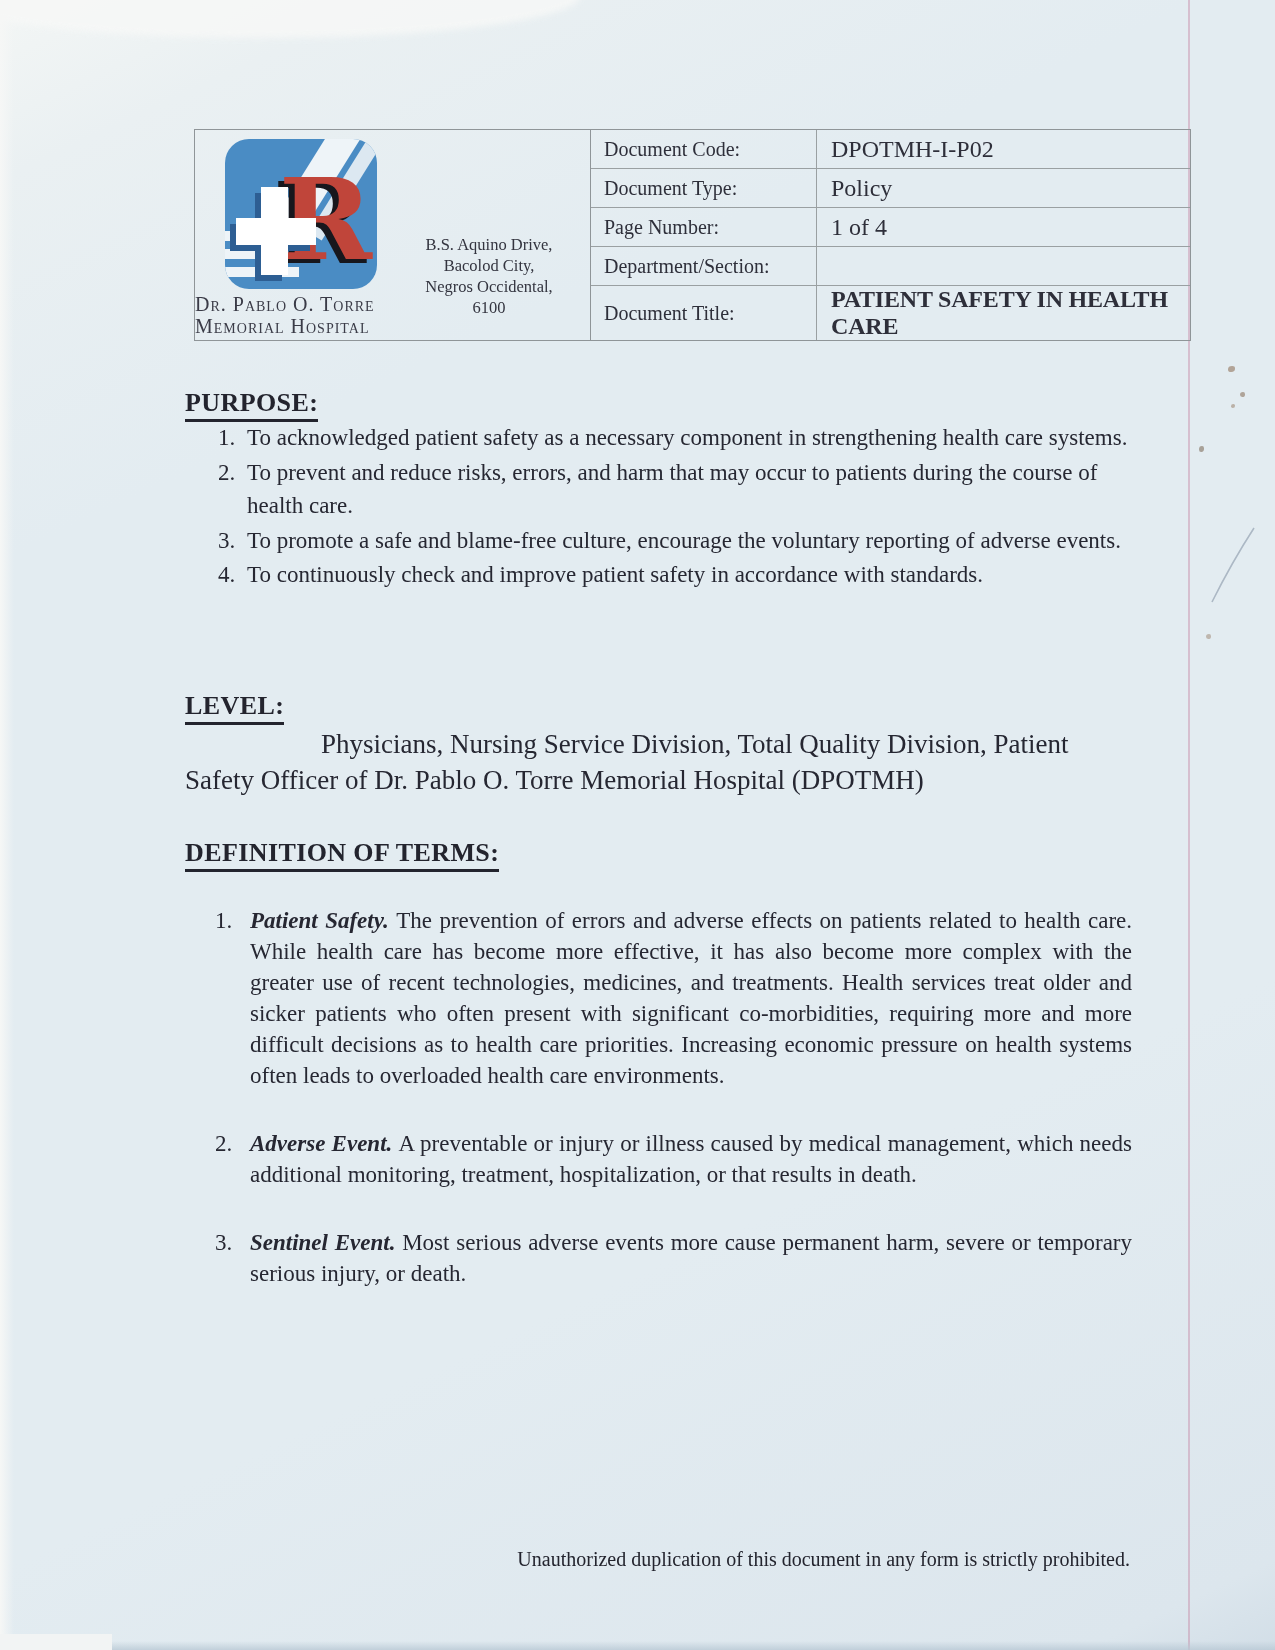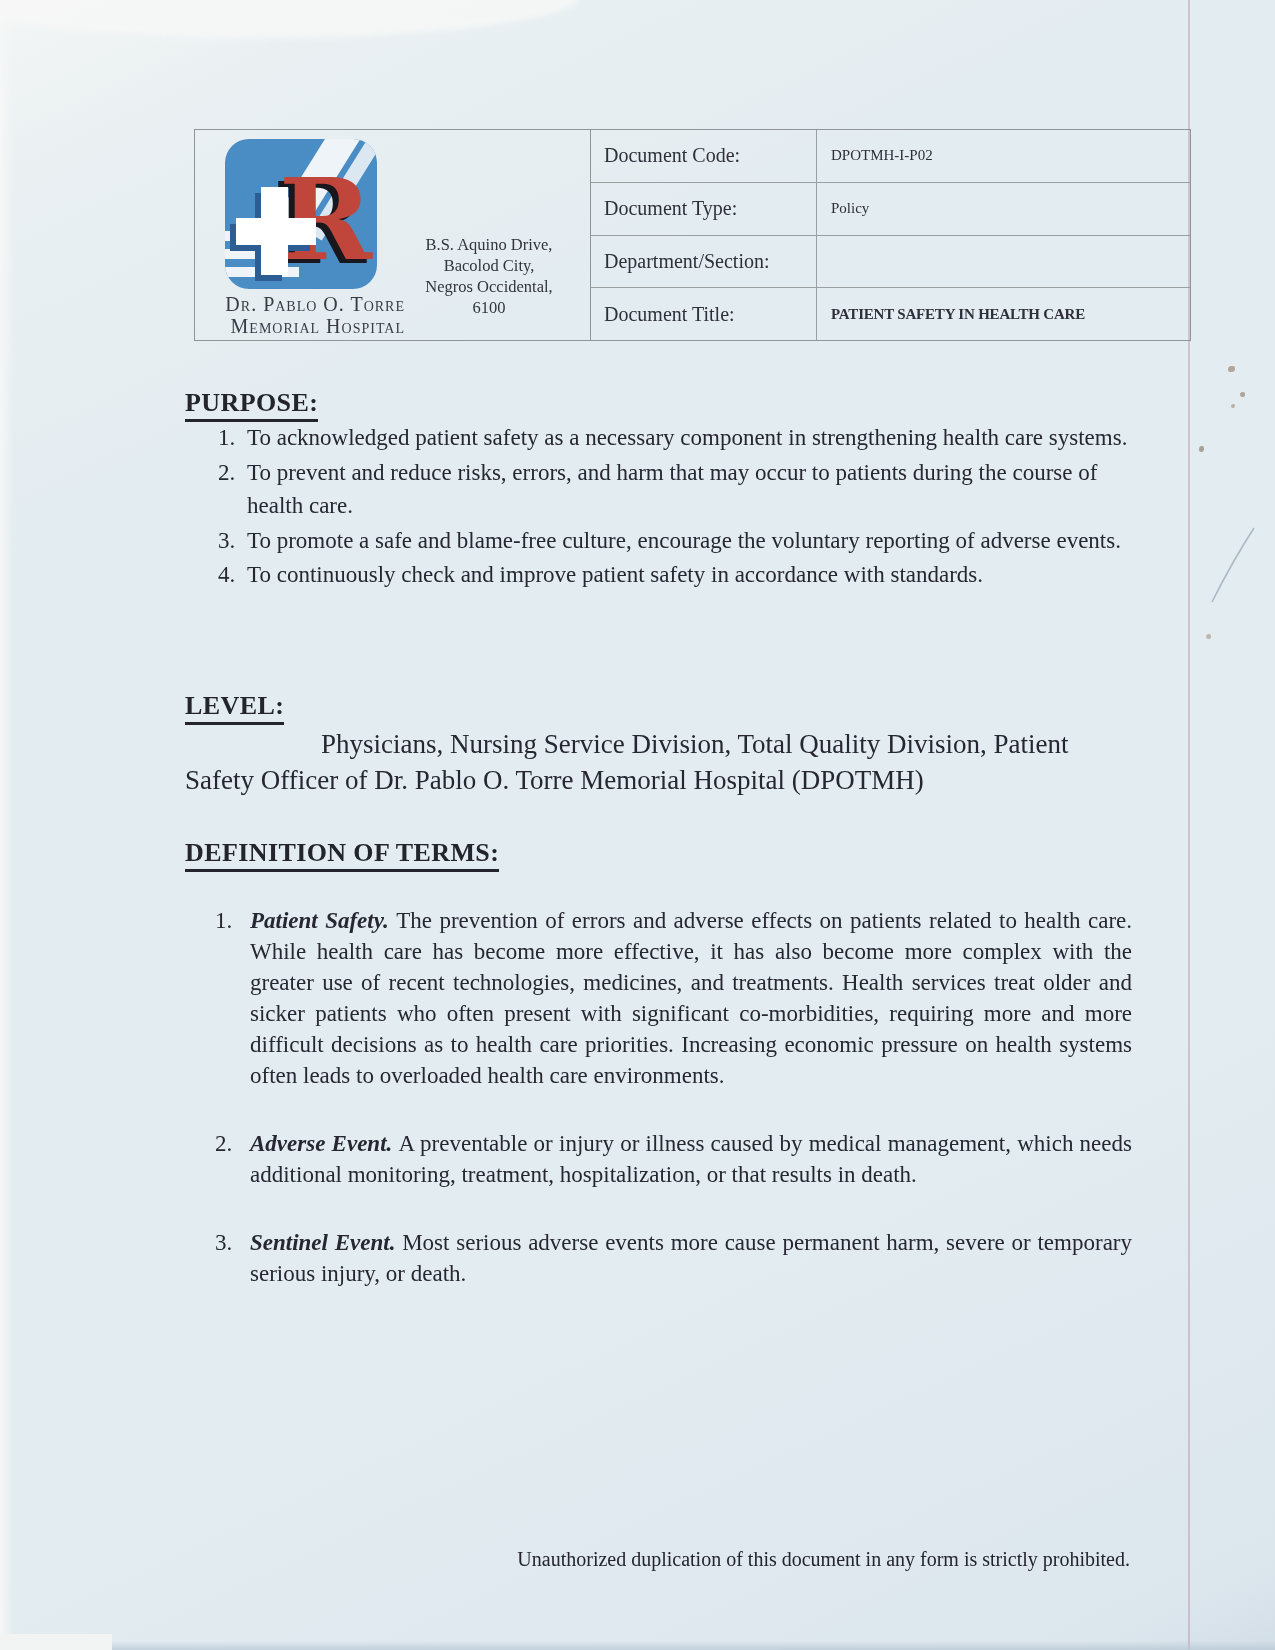--- a/index.html
+++ b/index.html
@@ -22,30 +22,30 @@
   .edge-bottom-left{position:absolute;left:0;bottom:0;width:112px;height:16px;background:#f2f4f4;}
   .margin-line{position:absolute;top:0;width:2px;height:1650px;opacity:.45;}
   .speck{position:absolute;border-radius:60% 40% 55% 45%;}
   .scratch-svg{position:absolute;left:0;top:0;pointer-events:none;}
 
   
   .hdr{position:absolute;left:194px;top:129px;width:997px;height:212px;
        border:1px solid #8f9598;display:flex;box-sizing:border-box;}
   .hdr-left{position:relative;width:396px;border-right:1px solid #8f9598;box-sizing:border-box;}
   .logo{position:absolute;left:26px;top:7px;}
-  .hosp-name{position:absolute;left:0px;top:163px;width:210px;text-align:right;
+  .hosp-name{position:absolute;left:0px;top:163px;width:210px;text-align:left;
     font-variant:small-caps;font-size:20px;line-height:22px;letter-spacing:1px;color:#3a3b47;}
   .address{position:absolute;left:206px;top:96px;width:176px;text-align:center;
     font-size:16.5px;line-height:21px;color:#33343f;margin-top:8px;}
   .hdr-rows{flex:1;display:flex;flex-direction:column;}
   .hdr-row{flex:1;display:flex;border-bottom:1px solid #9aa0a2;box-sizing:border-box;}
   .hdr-row:last-child{border-bottom:none;}
   .hdr-label{width:226px;border-right:1px solid #9aa0a2;box-sizing:border-box;
     display:flex;align-items:center;padding-left:13px;font-size:20px;color:#2e2f3a;}
-  .hdr-value{flex:1;display:flex;align-items:center;padding-left:14px;font-size:15px;color:#2e2f3a;}
+  .hdr-value{flex:1;display:flex;align-items:center;padding-left:14px;font-size:24px;color:#2e2f3a;}
   .hdr-value.bold{font-weight:bold;letter-spacing:-0.2px;}
 
   
   .sec-heading{position:absolute;left:185px;font-size:26px;font-weight:bold;letter-spacing:.4px;color:#23242e;}
   .sec-heading span{display:inline-block;border-bottom:3px solid #23242e;padding-bottom:1px;}
   .list{position:absolute;left:185px;width:947px;list-style:none;margin:0;padding:0;font-size:23px;}
   .list li{position:relative;padding-left:62px;}
   .list .num{position:absolute;left:33px;}
   .purpose-list{top:421px;line-height:33.5px;}
   .purpose-list li{margin-bottom:1px;}
@@ -120,20 +120,24 @@
     <div class="hdr-rows">
       <div class="hdr-row">
         <div class="hdr-label">Document Code:</div>
         <div class="hdr-value">DPOTMH-I-P02</div>
       </div>
       <div class="hdr-row">
         <div class="hdr-label">Document Type:</div>
         <div class="hdr-value">Policy</div>
       </div>
       <div class="hdr-row">
+        <div class="hdr-label">Page Number:</div>
+        <div class="hdr-value">1 of 4</div>
+      </div>
+      <div class="hdr-row">
         <div class="hdr-label">Department/Section:</div>
       </div>
       <div class="hdr-row">
         <div class="hdr-label">Document Title:</div>
         <div class="hdr-value bold">PATIENT SAFETY IN HEALTH CARE</div>
       </div>
     </div>
   </div>
 
   <div class="sec-heading" style="top:388px;">

